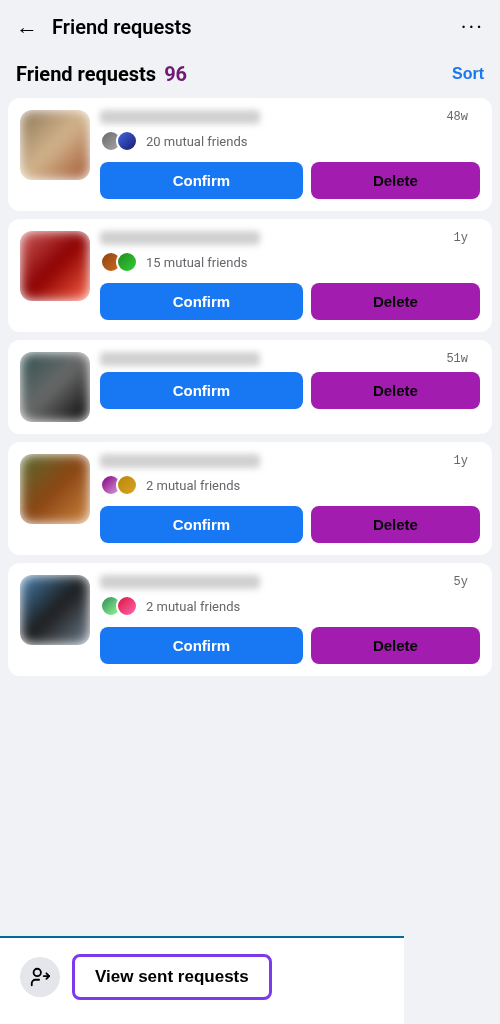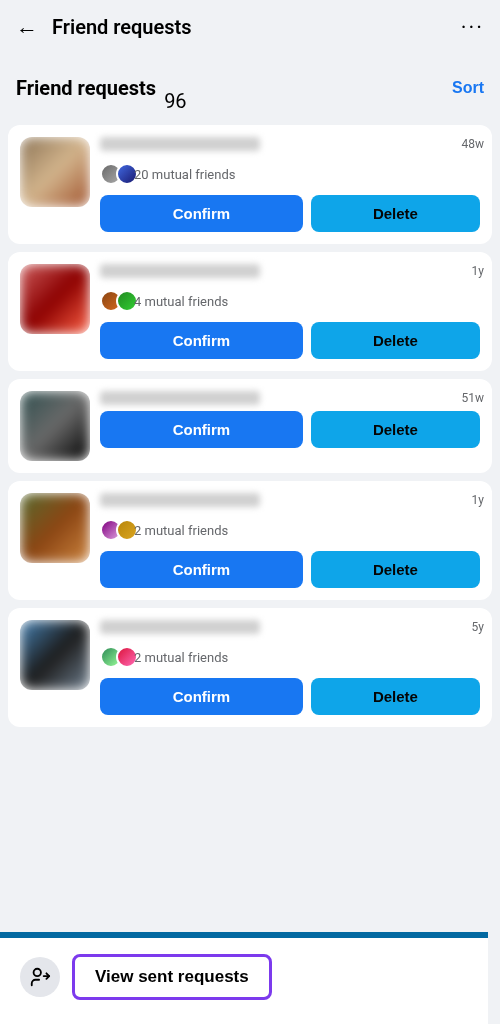--- a/index.html
+++ b/index.html
@@ -57,23 +57,22 @@
       align-items: center;
       gap: 8px;
     }
     .sub-header-title {
       font-size: 20px;
       font-weight: 700;
       color: #000;
     }
     .request-count {
       font-size: 20px;
-      font-weight: 400;
-      color: #000000;
-      margin-top: 27px;
+      font-weight: 700;
+      color: #701a75;
     }
     .sort-btn {
       font-size: 16px;
       font-weight: 600;
       color: #1877f2;
       background: none;
       border: none;
       cursor: pointer;
       margin-left: 7px;
     }
@@ -121,29 +120,30 @@
       height: 14px;
       background: #d0d0d0;
       border-radius: 4px;
       margin-bottom: 6px;
       filter: blur(3px);
       width: 160px;
     }
     .timestamp {
       position: absolute;
       top: 12px;
-      right: 8px;
+      right: 24px;
       font-size: 12px;
       color: #65676b;
+      font-family: Liberation Mono, monospace;
     }
     .mutual-friends {
       display: flex;
       align-items: center;
-      gap: 2px;
-      margin: 12px 0 10px;
+      gap: 14px;
+      margin: 6px 0 10px;
     }
     .mutual-avatars {
       display: flex;
     }
     .mutual-avatar {
       width: 22px;
       height: 22px;
       border-radius: 50%;
       border: 2px solid #fff;
       margin-right: -6px;
@@ -176,38 +176,38 @@
       color: #fff;
       border: none;
       border-radius: 8px;
       padding: 10px 0;
       font-size: 15px;
       font-weight: 600;
       cursor: pointer;
     }
     .delete-btn {
       flex: 1;
-      background: #0ea5e9;
+      background: #a21caf;
       color: #050505;
       border: none;
       border-radius: 8px;
       padding: 10px 0;
       font-size: 15px;
       font-weight: 600;
       cursor: pointer;
     }
 
     
     .bottom-bar {
       position: fixed;
       bottom: 0;
       left: 0;
-      width: 488px;
+      width: 404px;
       background: #fff;
-      border-top: 6px solid #0369a1;
+      border-top: 2px solid #0369a1;
       padding: 16px 20px 24px;
       display: flex;
       align-items: center;
       gap: 12px;
       z-index: 20;
     }
     .view-sent-icon {
       width: 40px;
       height: 40px;
       background: #e4e6eb;
@@ -273,21 +273,21 @@
       <div class="avatar-container">
         <div class="avatar-blur avatar-img-2"></div>
       </div>
       <div class="request-info">
         <div class="request-name-bar"></div>
         <div class="mutual-friends">
           <div class="mutual-avatars">
             <div class="mutual-avatar mutual-avatar-3"></div>
             <div class="mutual-avatar mutual-avatar-4"></div>
           </div>
-          <span class="mutual-text">4 mutual friends</span>
+          <span class="mutual-text">15 mutual friends</span>
         </div>
         <div class="action-buttons">
           <button class="confirm-btn">Confirm</button>
           <button class="delete-btn">Delete</button>
         </div>
       </div>
       <span class="timestamp">1y</span>
     </div>
     <div class="request-item">
       <div class="avatar-container">

